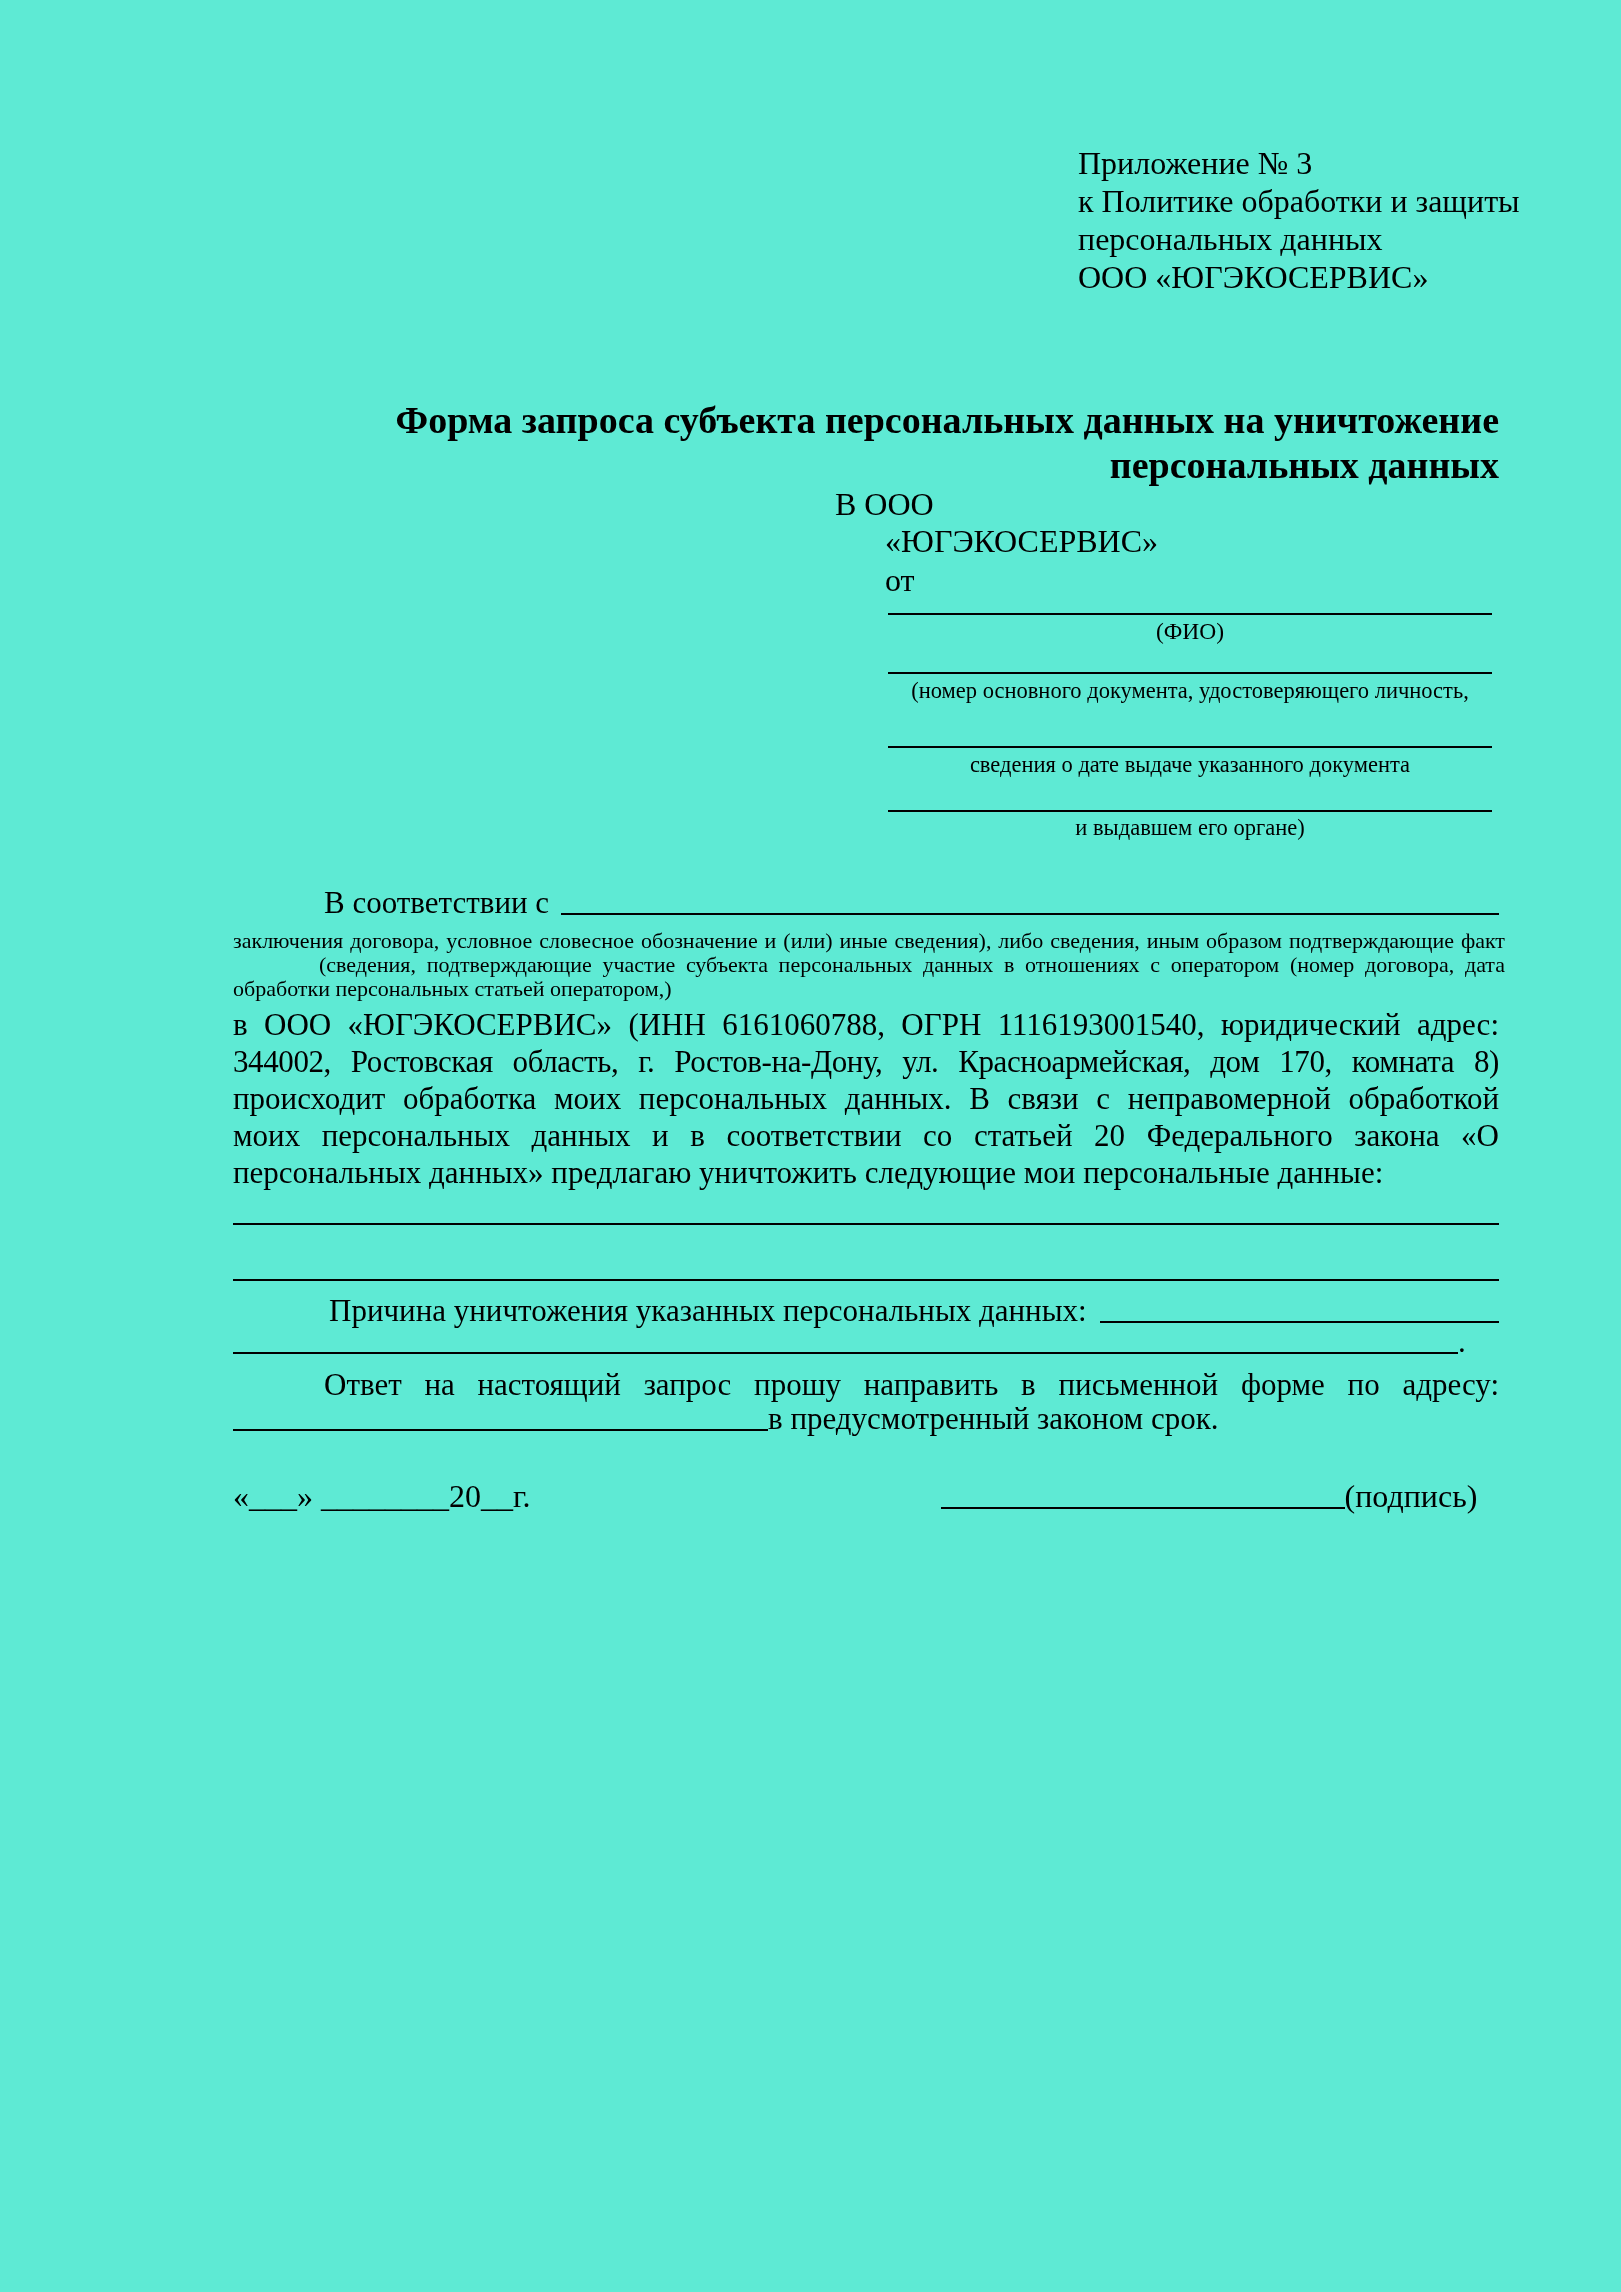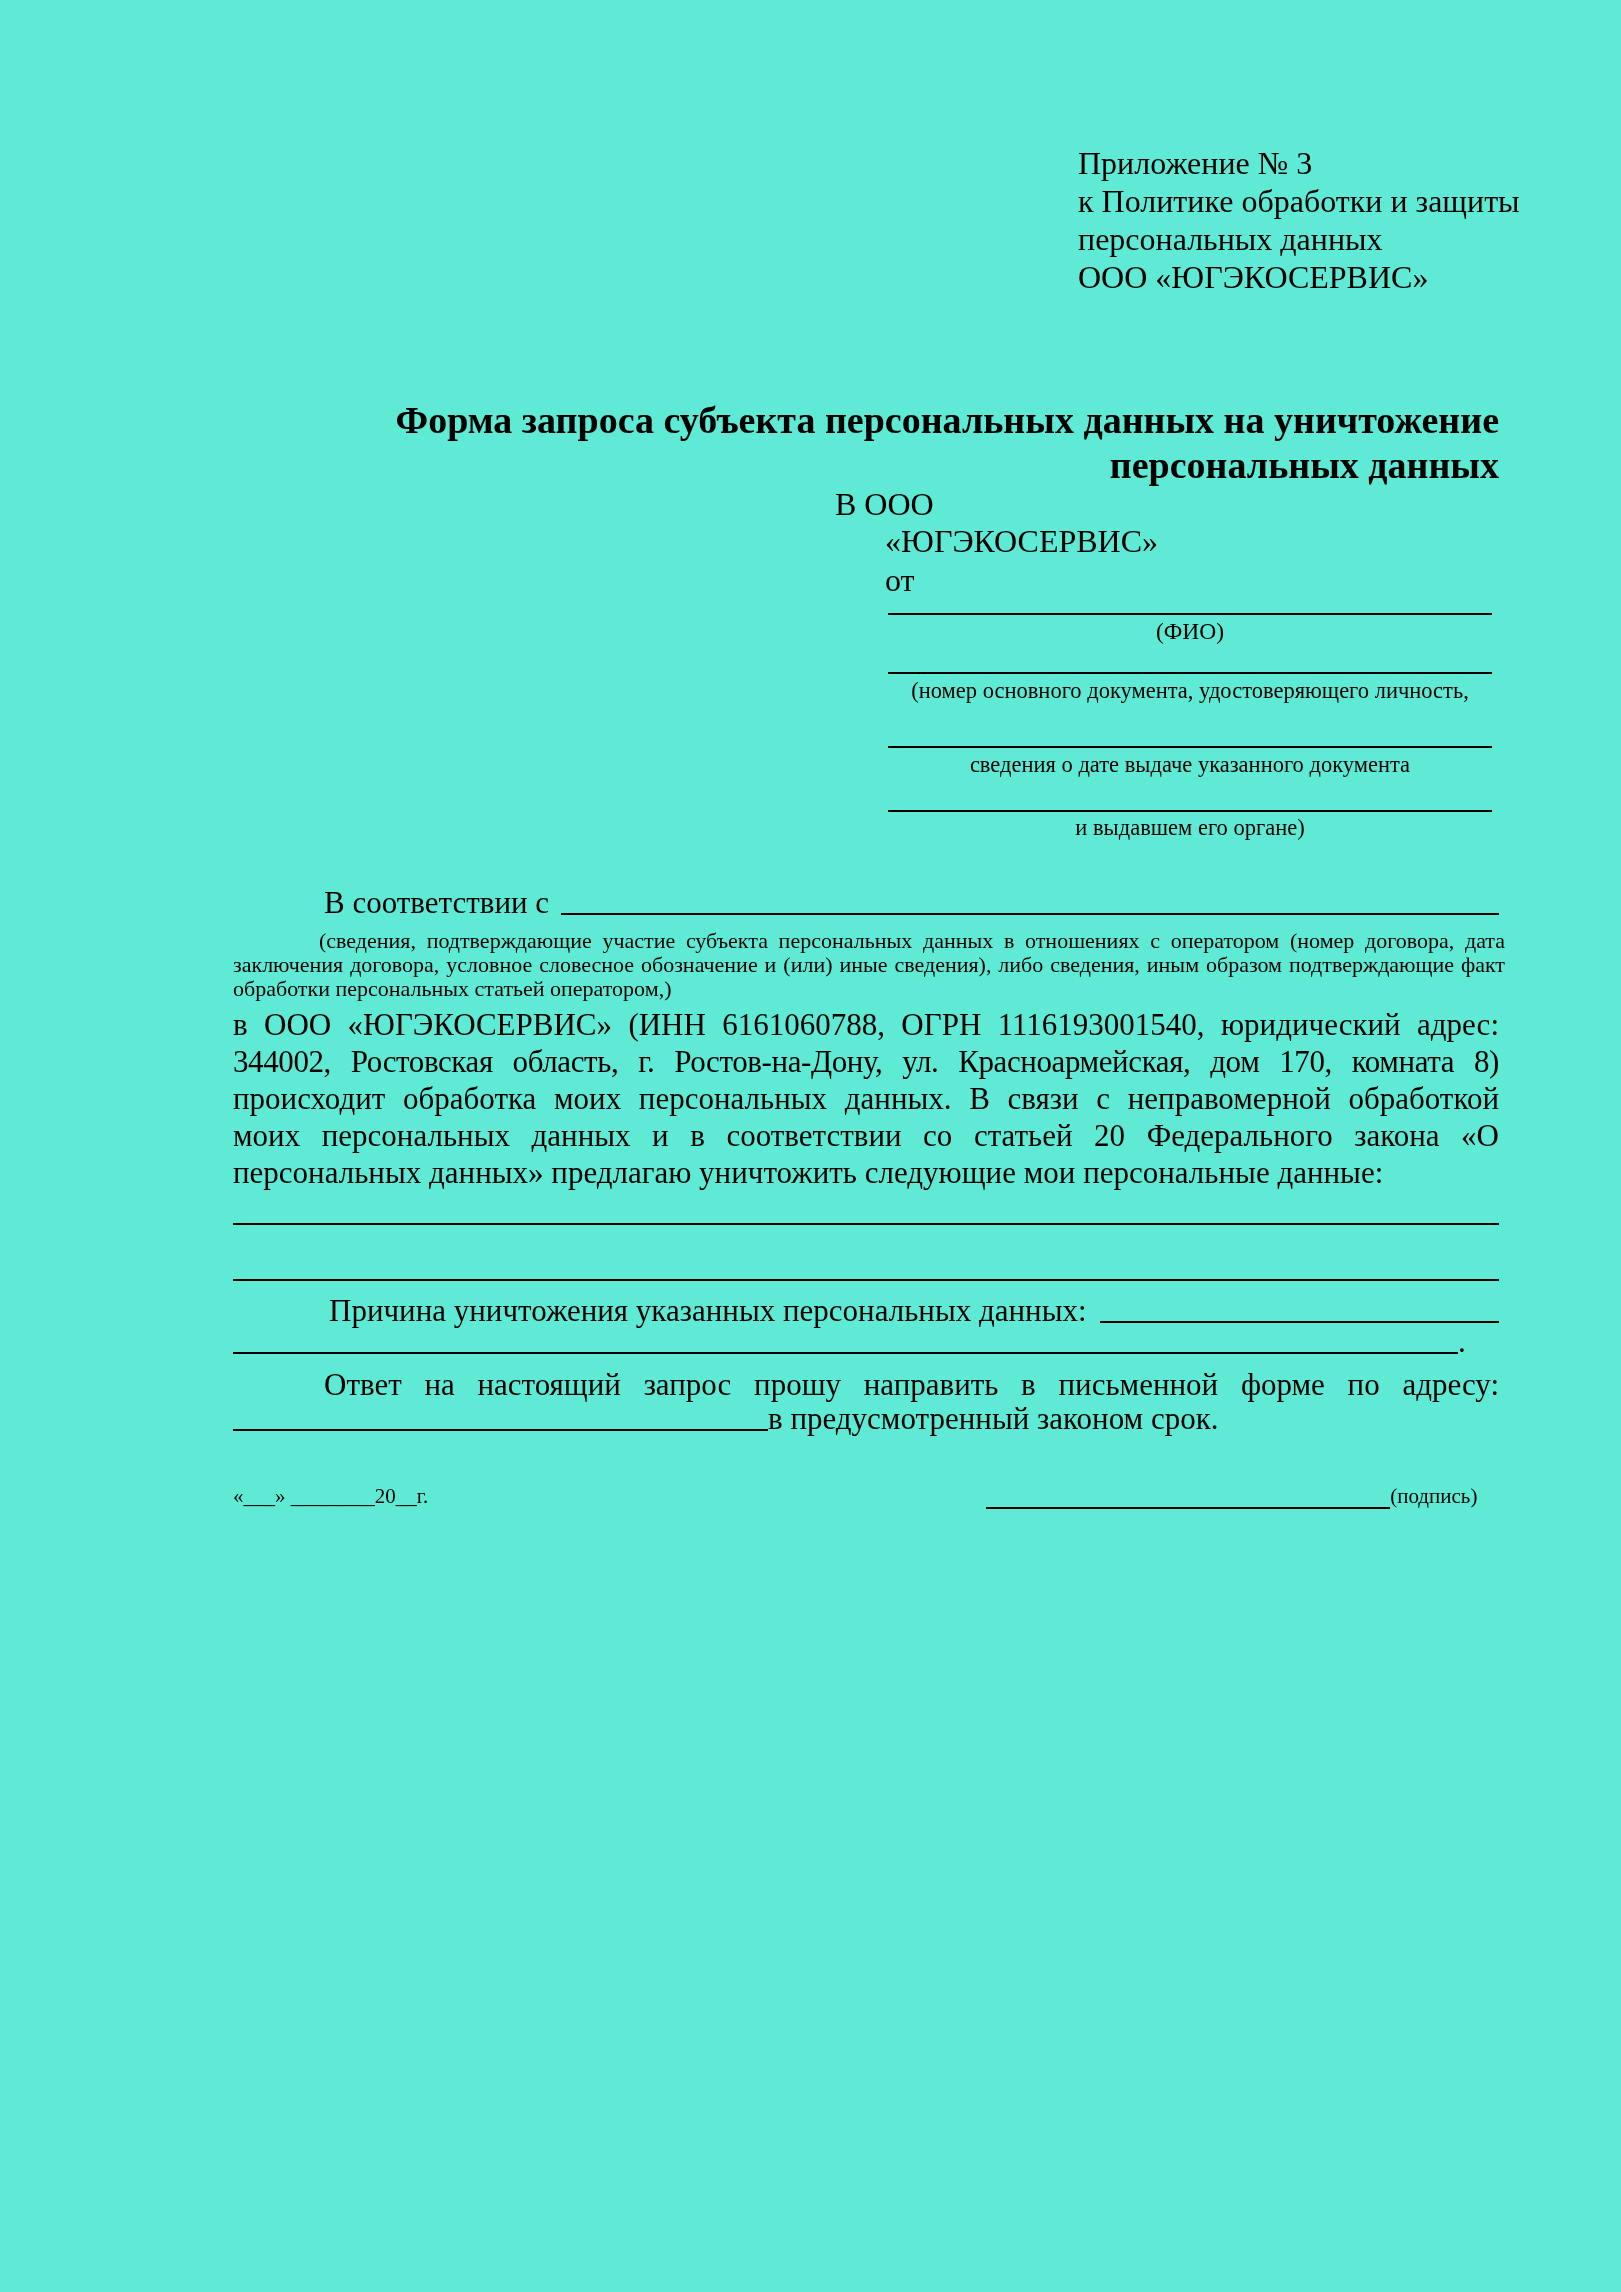--- a/index.html
+++ b/index.html
@@ -104,21 +104,21 @@
   }
 
   .nowrap { white-space: nowrap; }
 
   .sig-row {
     left: 233px;
     top: 1478px;
     width: 1266px;
     display: flex;
     justify-content: space-between;
-    font-size: 21px;
+    font-size: 32px;
     line-height: 37px;
   }
   .sig-right {
     display: flex;
     align-items: flex-start;
     margin-right: 21.6px;
     text-align: right;
   }
   .sig-fill { width: 404px; }
 </style>
@@ -155,22 +155,22 @@
   <div class="abs hline" style="top:810px"></div>
   <div class="abs caption" style="top:815px">и выдавшем его органе)</div>
 
   <div class="abs row" style="top:884px">
     <span class="indent93 nowrap">В соответствии с</span>
     <span style="width:11.8px"></span>
     <span class="fill grow"></span>
   </div>
 
   <div class="abs footnote">
+    <div class="jboth">заключения договора, условное словесное обозначение и (или) иные сведения), либо сведения, иным образом подтверждающие факт</div>
     <div class="jboth" style="padding-left:86px">(сведения, подтверждающие участие субъекта персональных данных в отношениях с оператором (номер договора, дата</div>
-    <div class="jboth">заключения договора, условное словесное обозначение и (или) иные сведения), либо сведения, иным образом подтверждающие факт</div>
     <div>обработки персональных статьей оператором,)</div>
   </div>
 
   <div class="abs bodypar">
     <div class="jboth">в ООО «ЮГЭКОСЕРВИС»  (ИНН 6161060788, ОГРН 1116193001540, юридический адрес:</div>
     <div class="jboth tight">344002, Ростовская область, г. Ростов-на-Дону, ул. Красноармейская, дом 170, комната 8)</div>
     <div class="jboth">происходит обработка моих персональных данных. В связи с неправомерной обработкой</div>
     <div class="jboth">моих персональных данных и в соответствии со статьей 20 Федерального закона «О</div>
     <div>персональных данных» предлагаю уничтожить следующие мои персональные данные:</div>
   </div>

